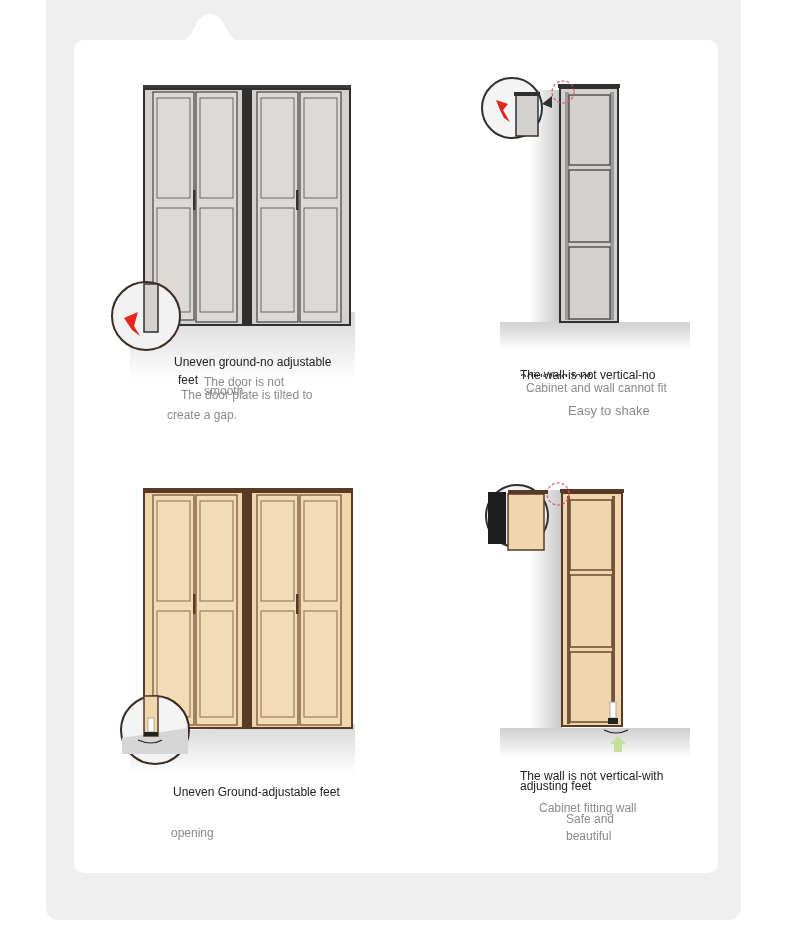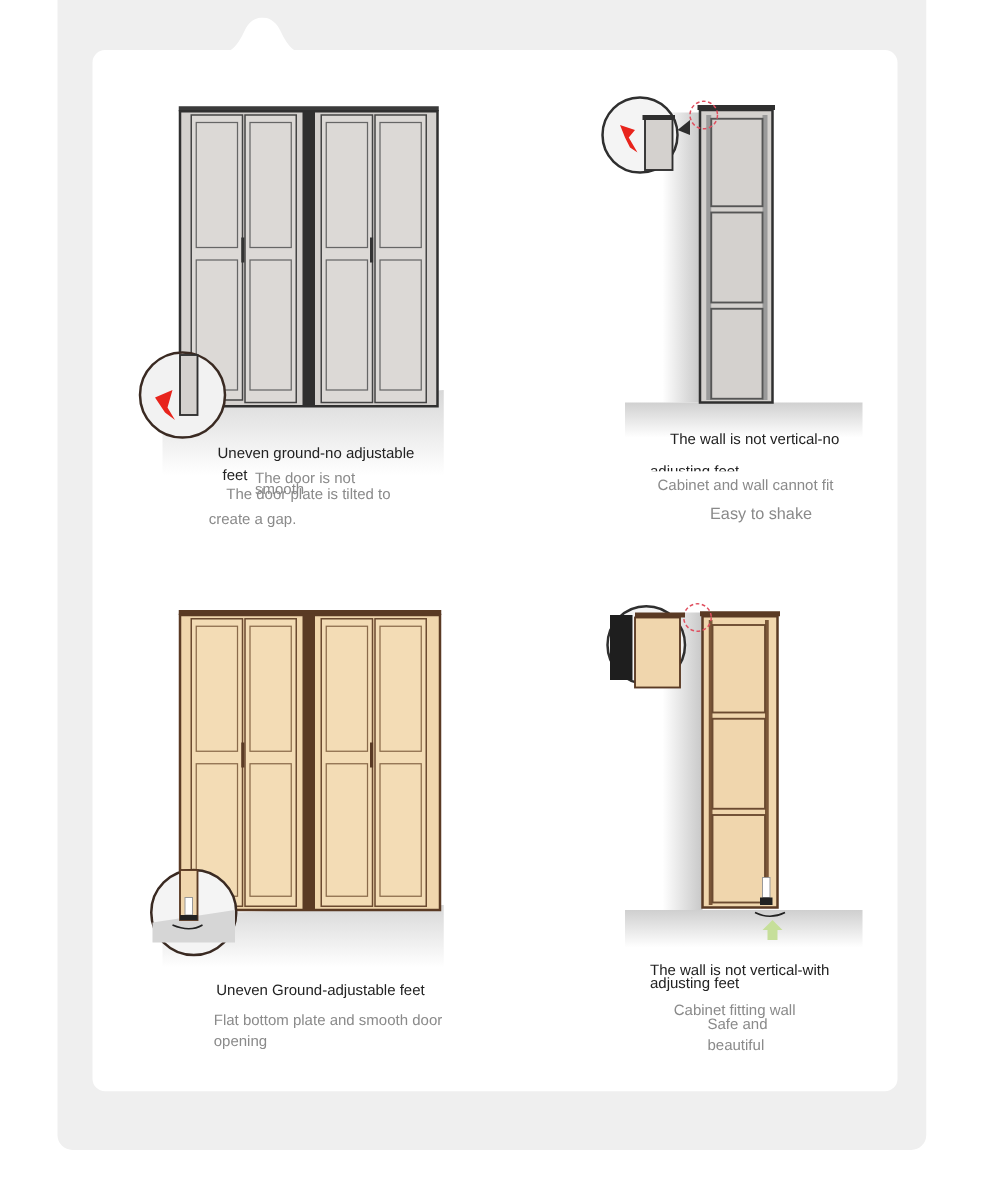--- a/index.html
+++ b/index.html
@@ -87,21 +87,21 @@
         <rect x="99" y="100" width="41" height="72"></rect>
         <rect x="99" y="177" width="41" height="72"></rect>
     </g>
     <circle cx="93" cy="22" r="11" fill="none" stroke="#e05060" stroke-width="1.2" stroke-dasharray="3,2"></circle>
     <polygon points="72,34 82,26 82,38" fill="#2f2f2f"></polygon>
     <circle cx="42" cy="38" r="30" fill="#f4f4f4" stroke="#2f2f2f" stroke-width="2"></circle>
     <rect x="46" y="24" width="22" height="42" fill="#d4d1ce" stroke="#2f2f2f" stroke-width="1.5"></rect>
     <rect x="44" y="22" width="26" height="4" fill="#2f2f2f"></rect>
     <polygon points="26,30 38,34 33,40 40,52 34,48 30,40" fill="#e8241c"></polygon>
   </svg>
-  <div class="cap" style="left:50px;top:275px;margin-left:16px;">The wall is not vertical-no</div>
+  <div class="cap" style="left:50px;top:299px;">The wall is not vertical-no</div>
   <div class="cap" style="left:50px;top:301px;height:6px;overflow:hidden;">adjusting feet</div>
   <div class="sub" style="left:56px;top:311px;line-height:14px;">Cabinet and wall cannot fit</div>
   <div class="sub" style="left:98px;top:334px;line-height:14px;font-size:13px;">Easy to shake</div>
 </div>
 
 <div class="panel" style="left:100px;top:484px;width:270px;height:370px;text-align:right;">
   <svg width="270" height="290">
     <defs>
       <linearGradient id="floor3" x1="0" y1="0" x2="0" y2="1">
           <stop offset="0" stop-color="#d8d8d8"></stop>
@@ -131,21 +131,20 @@
     <rect x="93" y="110" width="2.5" height="20" fill="#5a3a24"></rect>
     <rect x="196" y="110" width="2.5" height="20" fill="#5a3a24"></rect>
     <circle cx="55" cy="246" r="34" fill="#f4f4f4" stroke="#3a2a22" stroke-width="2"></circle>
     <polygon points="22,254 88,244 88,270 22,270" fill="#d6d6d6"></polygon>
     <rect x="44" y="212" width="14" height="40" fill="#f0d6ad" stroke="#5a3a24" stroke-width="1.5"></rect>
     <rect x="48" y="234" width="6" height="14" fill="#ffffff" stroke="#999" stroke-width="0.8"></rect>
     <rect x="44" y="248" width="14" height="4" fill="#222"></rect>
     <path d="M38 256 Q52 262 62 256" fill="none" stroke="#222" stroke-width="1.2"></path>
   </svg>
   <div class="cap" style="left:73px;top:302px;">Uneven Ground-adjustable feet</div>
-  <div class="sub2" style="left:71px;top:324px;">Flat bottom plate and smooth door</div>
   <div class="sub2" style="left:71px;top:341px;">opening</div>
 </div>
 
 <div class="panel" style="left:470px;top:474px;width:240px;height:380px;">
   <svg width="240" height="290">
     <defs>
       <linearGradient id="wall4" x1="0" y1="0" x2="1" y2="0">
           <stop offset="0" stop-color="#ffffff"></stop>
           <stop offset="1" stop-color="#c8c8c8"></stop>
         </linearGradient>

